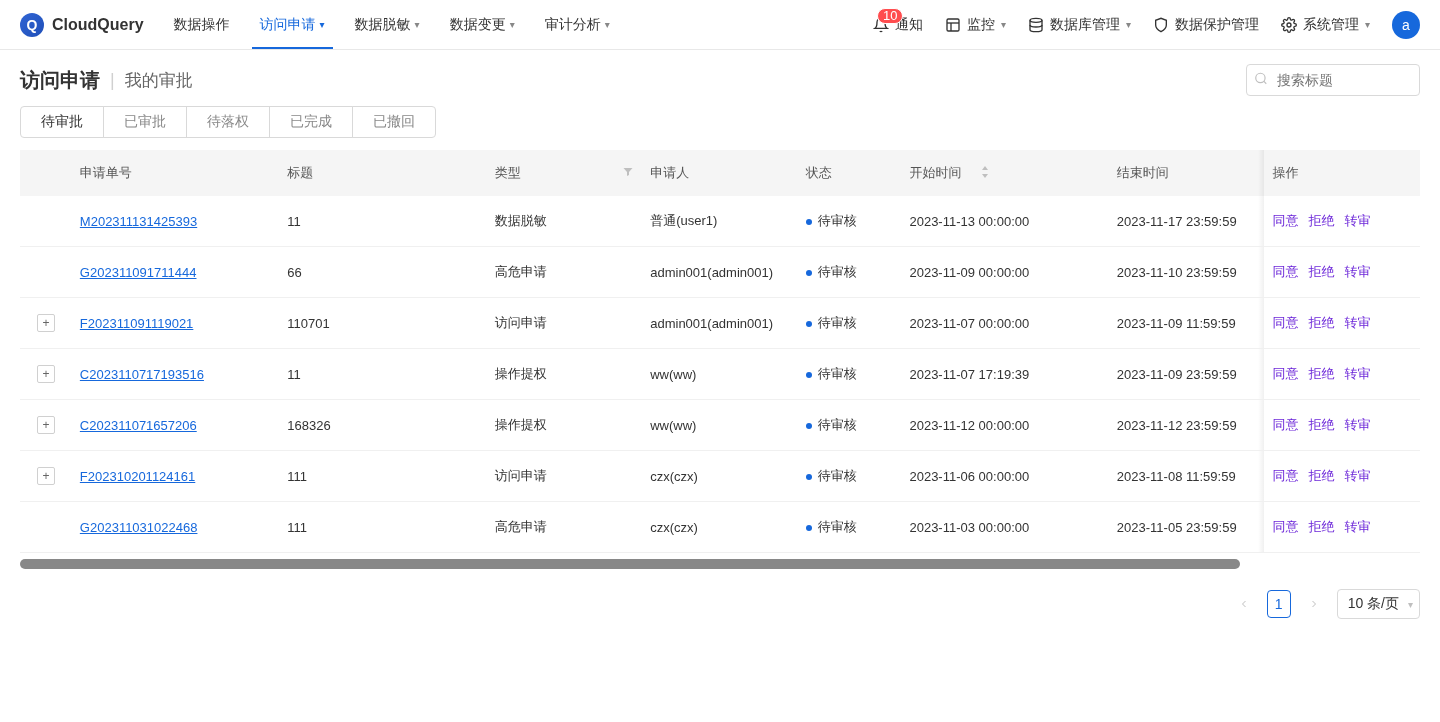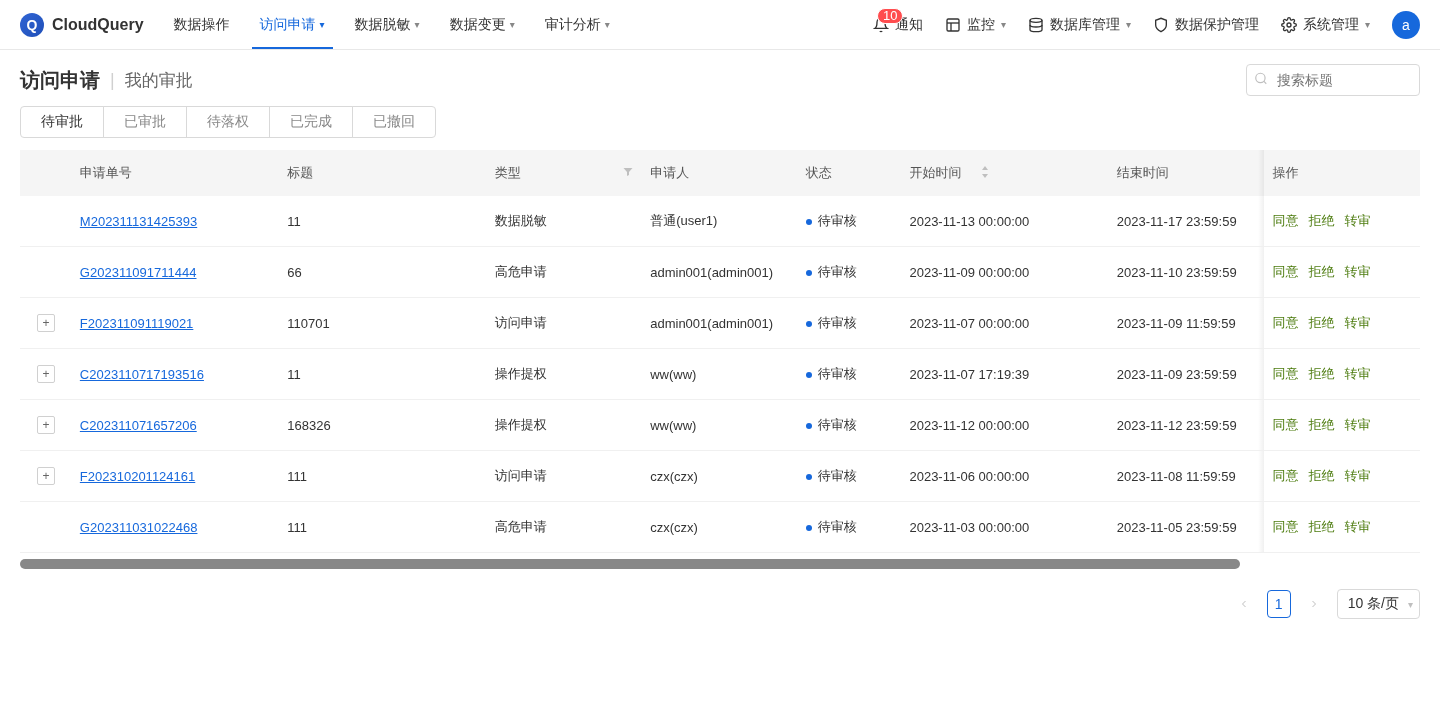--- a/index.html
+++ b/index.html
@@ -56,21 +56,21 @@
     .col-type { width: 150px; }
     .col-applicant { width: 150px; }
     .col-status { width: 100px; }
     .col-start { width: 200px; }
     .col-end { width: 150px; }
     .col-action { width: 150px; }
     
     .expand-btn { width: 18px; height: 18px; border: 1px solid #d0d0d0; border-radius: 2px; display: flex; align-items: center; justify-content: center; cursor: pointer; font-size: 12px; color: #666; margin: 0 auto; }
     .link-cell { color: #1668dc; text-decoration: underline; cursor: pointer; }
     .status-dot { width: 6px; height: 6px; border-radius: 50%; background: #1668dc; display: inline-block; margin-right: 6px; vertical-align: middle; }
-    .action-link { color: #4d7c0f; cursor: pointer; margin-right: 10px; }
+    .action-link { color: #6d28d9; cursor: pointer; margin-right: 10px; }
     
     .th-with-icon { display: flex; align-items: center; gap: 18px; }
     .filter-icon, .sort-icon { color: #bfbfbf; font-size: 11px; cursor: pointer; }
     
     
     .hscroll { height: 10px; background: #888; border-radius: 5px; margin: 6px 20px 0 20px; width: calc(100% - 220px); }
     
     
     .pagination { display: flex; align-items: center; justify-content: flex-end; padding: 20px; gap: 8px; }
     .page-arrow { width: 30px; height: 30px; display: flex; align-items: center; justify-content: center; cursor: pointer; border-radius: 4px; color: #bfbfbf; }

